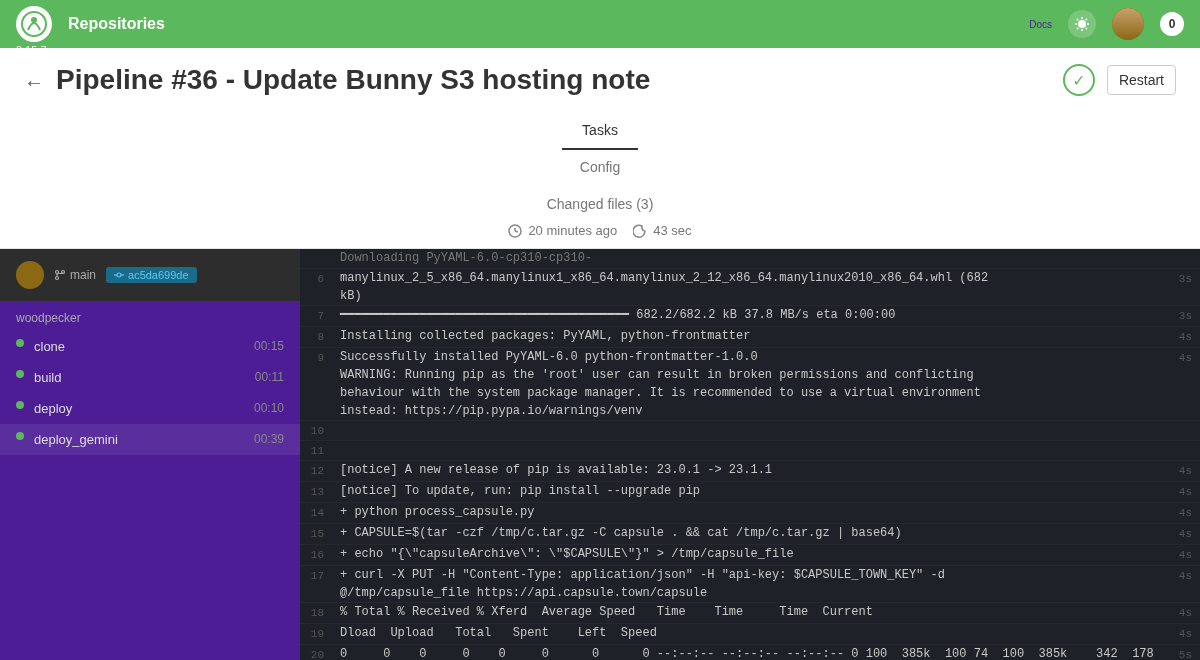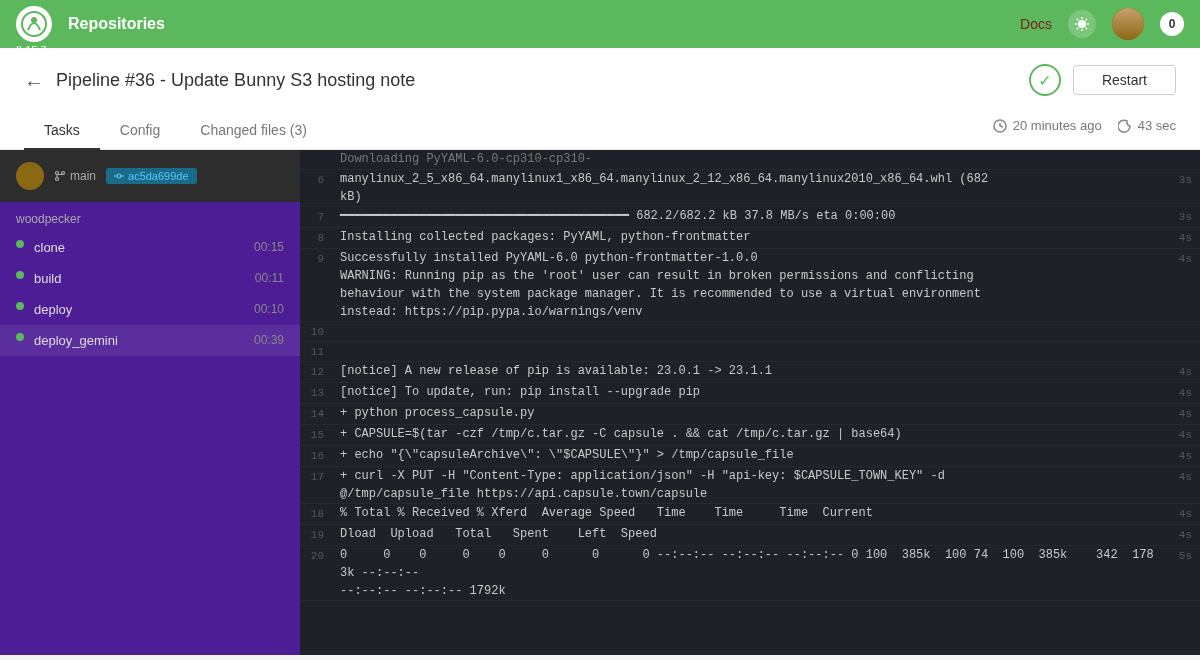--- a/index.html
+++ b/index.html
@@ -17,21 +17,21 @@
     .navbar-logo {
       width: 36px; height: 36px;
       background: #fff;
       border-radius: 50%;
       display: flex; align-items: center; justify-content: center;
       font-weight: bold; color: #5cb85c; font-size: 14px;
       flex-shrink: 0;
     }
     .navbar-brand { color: #fff; font-size: 16px; font-weight: 600; }
     .navbar-spacer { flex: 1; }
-    .navbar-docs { color: #7f1d1d; font-size: 14px; cursor: pointer; }
+    .navbar-docs { color: #4c1d95; font-size: 10px; cursor: pointer; }
     .navbar-sun {
       width: 28px; height: 28px;
       background: rgba(255,255,255,0.2);
       border-radius: 50%;
       display: flex; align-items: center; justify-content: center;
       cursor: pointer;
     }
     .navbar-avatar {
       width: 32px; height: 32px;
       background: #8B6914;
@@ -68,48 +68,49 @@
       align-items: center;
       gap: 12px;
       margin-bottom: 16px;
     }
     .back-arrow {
       color: #555;
       font-size: 20px;
       cursor: pointer;
     }
     .page-title {
-      font-size: 18px;
+      font-size: 28px;
       color: #333;
-      font-weight: 400;
+      font-weight: 700;
     }
     .page-title-spacer { flex: 1; }
     .success-icon {
       width: 32px; height: 32px;
       border: 2px solid #5cb85c;
       border-radius: 50%;
       display: flex; align-items: center; justify-content: center;
       color: #5cb85c;
       font-size: 16px;
     }
     .restart-btn {
       border: 1px solid #ccc;
       background: #fff;
-      padding: 6px 28px;
+      padding: 6px 11px;
       border-radius: 4px;
       font-size: 14px;
       color: #333;
       cursor: pointer;
     }
 
     
     .tabs {
       display: flex;
       align-items: center;
       gap: 0;
+      flex-direction: column;
     }
     .tab {
       padding: 10px 20px;
       font-size: 14px;
       color: #777;
       cursor: pointer;
       border-bottom: 2px solid transparent;
       margin-bottom: -1px;
     }
     .tab.active {

